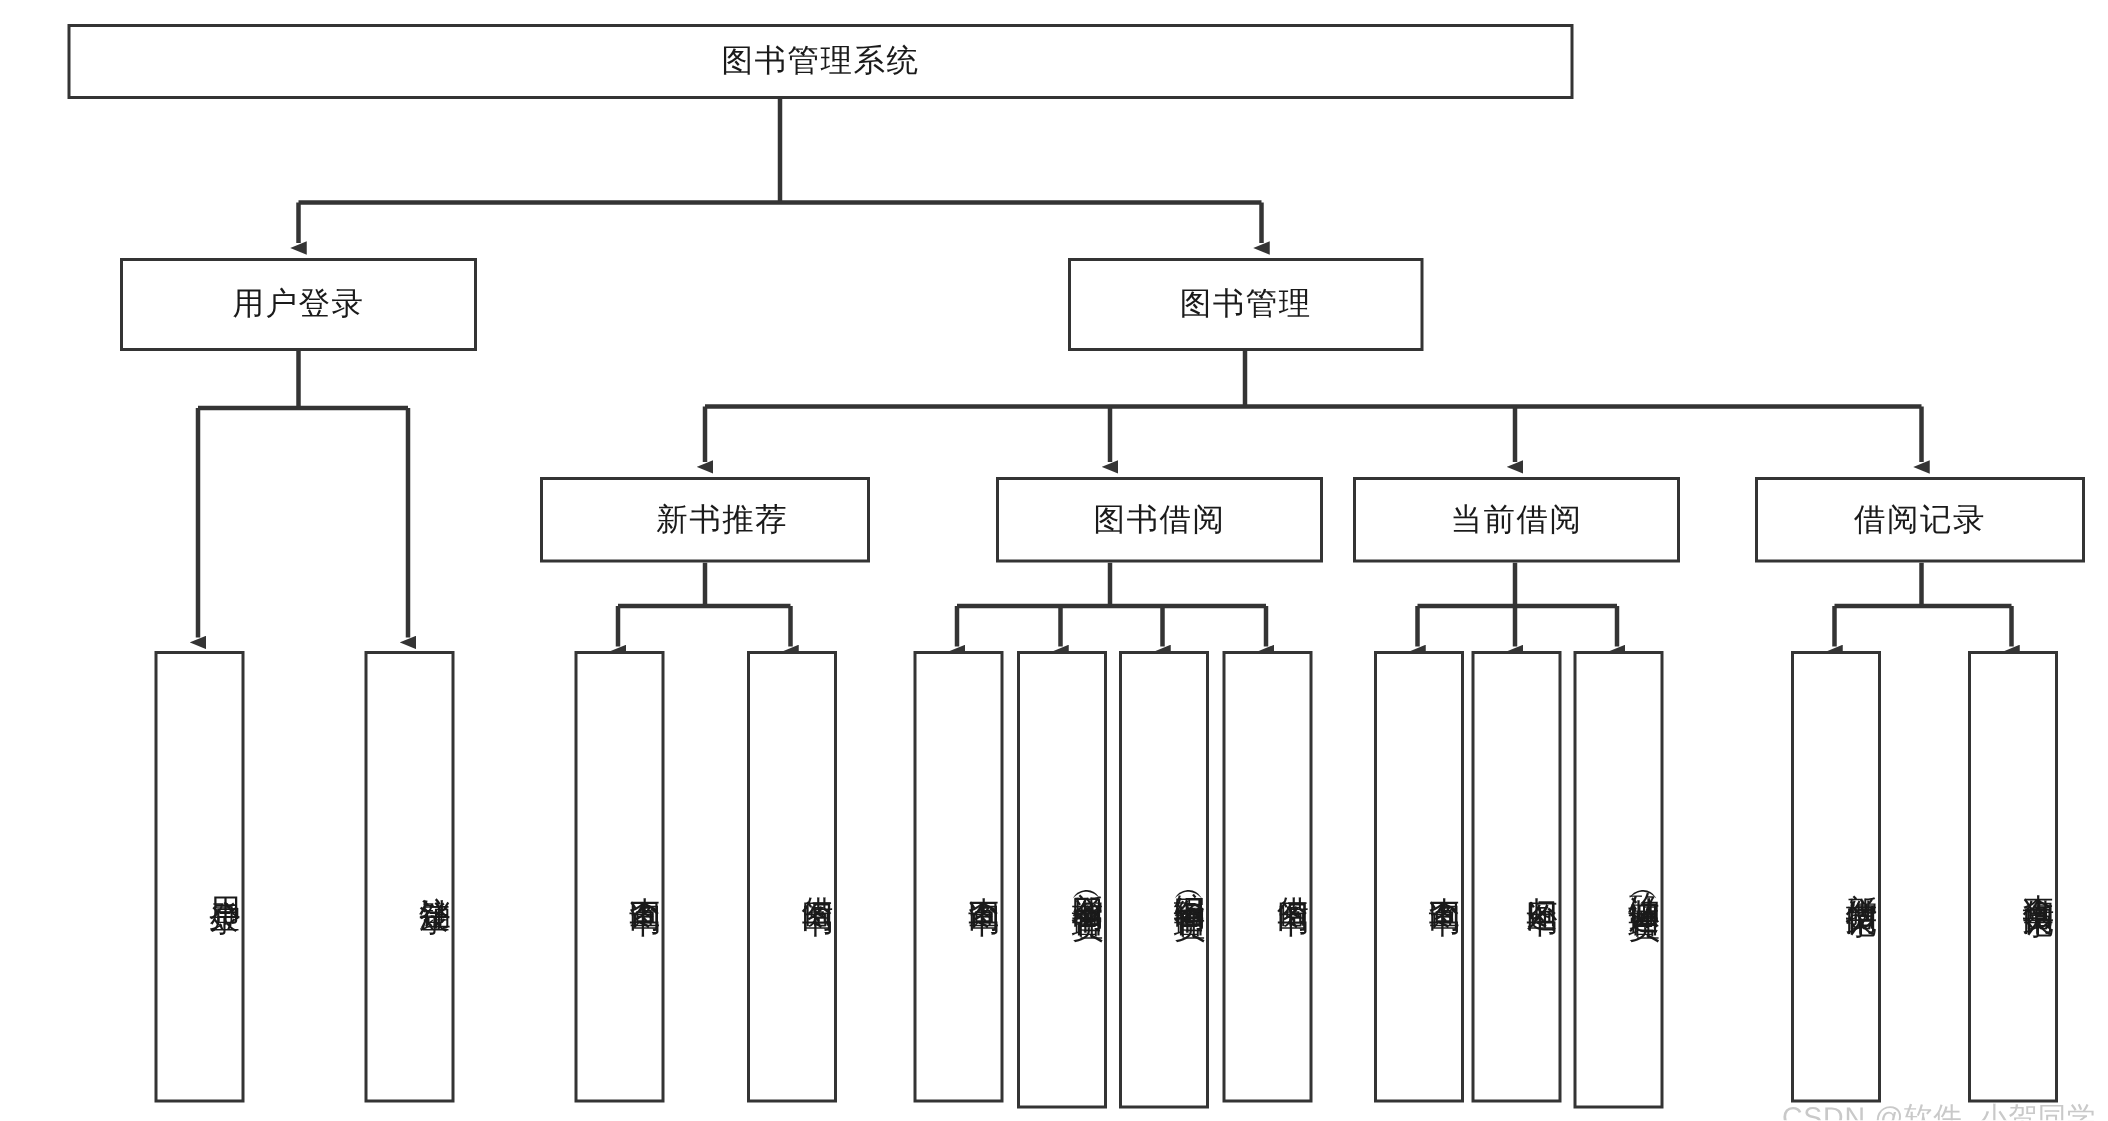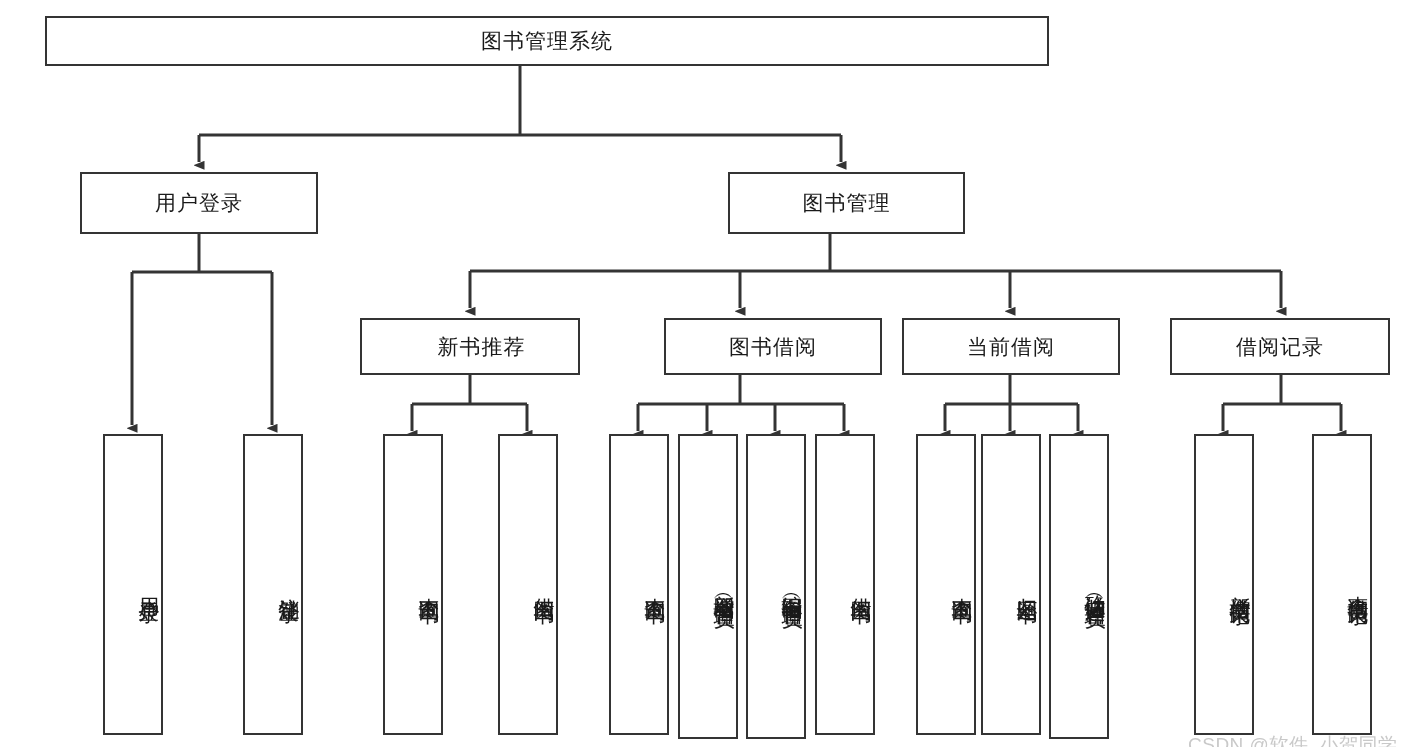--- a/index.html
+++ b/index.html
@@ -128,21 +128,21 @@
     </g>
   </svg>
 
   <div class="node h root" style="left:18px; top:16px; width:1004px; height:50px;margin-left:27px;">
     <span>图书管理系统</span>
   </div>
 
   <div class="node h" style="left:80px; top:172px; width:238px; height:62px;">
     <span>用户登录</span>
   </div>
-  <div class="node h" style="left:712px; top:172px; width:237px; height:62px;margin-left:16px;">
+  <div class="node h" style="left:712px; top:172px; width:237px; height:62px;">
     <span>图书管理</span>
   </div>
 
   <div class="node h" style="left:360px; top:318px; width:220px; height:57px;padding-left:29px;">
     <span>新书推荐</span>
   </div>
   <div class="node h" style="left:664px; top:318px; width:218px; height:57px;">
     <span>图书借阅</span>
   </div>
   <div class="node h" style="left:1170px; top:318px; width:220px; height:57px;">

